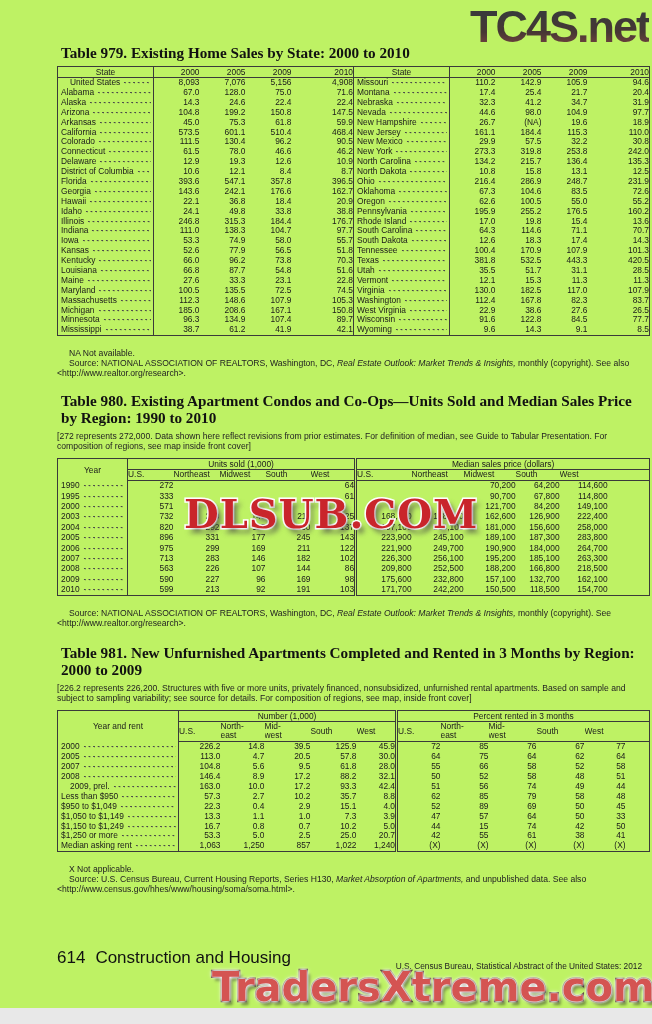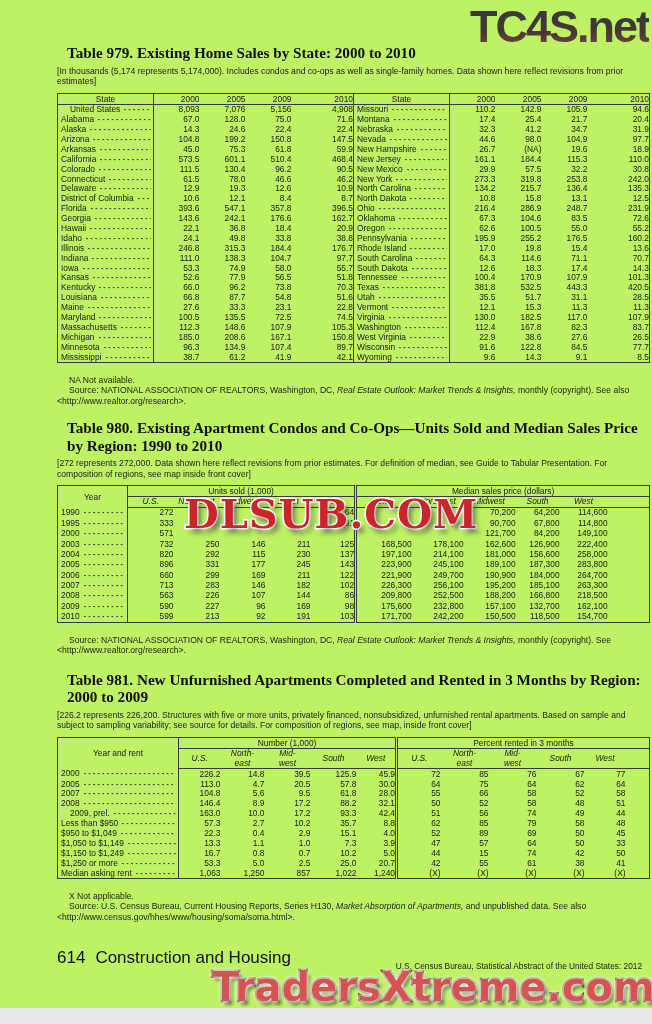--- a/index.html
+++ b/index.html
@@ -2,21 +2,21 @@
 <html><head>
 <meta charset="utf-8">
 <style>
   html,body{margin:0;padding:0;background:#e8e8e8;}
   .page{position:relative;width:652px;height:1008px;background:#bef264;margin:0 auto;
         font-family:"Liberation Sans",sans-serif;color:#1a1a1a;overflow:hidden;}
   .content{position:absolute;left:57px;top:44px;width:592px;}
 
   
   .ttl{font-family:"Liberation Serif",serif;font-weight:bold;font-size:15.2px;line-height:17.5px;
-       margin:0 0 4px 10px;color:#111;}
+       margin:0 0 4px 4px;color:#111;}
   .note{font-size:8.6px;line-height:10.6px;margin:0 0 6px 0;color:#222;}
   .fnote{font-size:8.6px;line-height:10.4px;margin:0;color:#222;}
   .ind1{text-indent:12px;}
   .srcwrap{margin-top:12px;}
 
   
   .dtable{border-collapse:collapse;width:592px;table-layout:fixed;font-size:8.4px;color:#1a1a1a;
           border:1px solid #3a3a3a;border-top-width:1.5px;border-bottom-width:1.5px;margin:0;}
   .dtable td,.dtable th{padding:0;font-weight:normal;vertical-align:middle;overflow:hidden;}
   .dtable tbody td{padding-top:0.6px;padding-bottom:0.6px;line-height:8.7px;}
@@ -33,21 +33,21 @@
   .lt{white-space:nowrap;}
   .dots{flex:1 1 auto;min-width:2px;height:7px;margin:0 2px 0 3px;
         background-image:radial-gradient(circle at 2px 4.6px,#4a4a4a 0.8px,rgba(0,0,0,0) 1px);
         background-size:4.6px 7px;background-repeat:repeat-x;}
   thead th{font-size:8.4px;}
   .hrow th{border-bottom:1px solid #3a3a3a;}
   .hc{text-align:center;padding:2.5px 0 2px 0;}
   .hn{text-align:right;padding:2.5px 8px 2px 0;}
   .hyear{text-align:center;vertical-align:middle;}
   .hgroup{text-align:center;border-bottom:1px solid #3a3a3a;padding:1.5px 0;}
-  .hsub{text-align:center;vertical-align:bottom;white-space:pre-line;padding:1.5px 8px 2px 0;line-height:9.5px;font-style:italic;}
+  .hsub{text-align:left;vertical-align:bottom;white-space:pre-line;padding:1.5px 8px 2px 0;line-height:9.5px;}
   .hsubrow th{border-bottom:1px solid #3a3a3a;}
 
   
   .wm-top{position:absolute;top:1px;right:3px;z-index:30;
           font-family:"Liberation Sans",sans-serif;font-weight:bold;font-size:45px;letter-spacing:-2px;
           background:linear-gradient(180deg,#3a3a3a 25%,#463734 60%,#8a4a44 100%);
           -webkit-background-clip:text;background-clip:text;color:transparent;}
   .wm-mid{position:absolute;top:490px;left:184px;z-index:30;
           font-family:"DejaVu Serif",serif;font-weight:bold;font-size:40px;letter-spacing:1px;
           color:#c9252b;-webkit-text-stroke:3px #ffffff;paint-order:stroke fill;
@@ -67,21 +67,20 @@
 <body>
 
 <div class="page">
 
   <div class="wm-top">TC4S.net</div>
 
   <div class="content">
 
     <section>
       <h2 class="ttl">Table 979. Existing Home Sales by State: 2000 to 2010</h2>
-      <p class="note">[In thousands (5,174 represents 5,174,000). Includes condos and co-ops as well as single-family homes. Data shown here reflect revisions from prior estimates]</p>
 
       <table class="dtable t979">
         <colgroup>
           <col style="width:96px">
             <col style="width:46px">
             <col style="width:46px">
             <col style="width:46px">
             <col style="width:62px">
           <col style="width:96px">
             <col style="width:46px">
@@ -839,21 +838,21 @@
               <td class="nc">283,800</td>
               <td class="fill"></td>
             </tr>
             <tr>
               <td class="lc">
                 <div class="lw">
                   <span class="lt">2006</span>
                   <span class="dots"></span>
                 </div>
               </td>
-              <td class="nc">660</td>
+              <td class="nc">975</td>
               <td class="nc">299</td>
               <td class="nc">169</td>
               <td class="nc">211</td>
               <td class="nc">122</td>
               <td class="nc sec">221,900</td>
               <td class="nc">249,700</td>
               <td class="nc">190,900</td>
               <td class="nc">184,000</td>
               <td class="nc">264,700</td>
               <td class="fill"></td>

